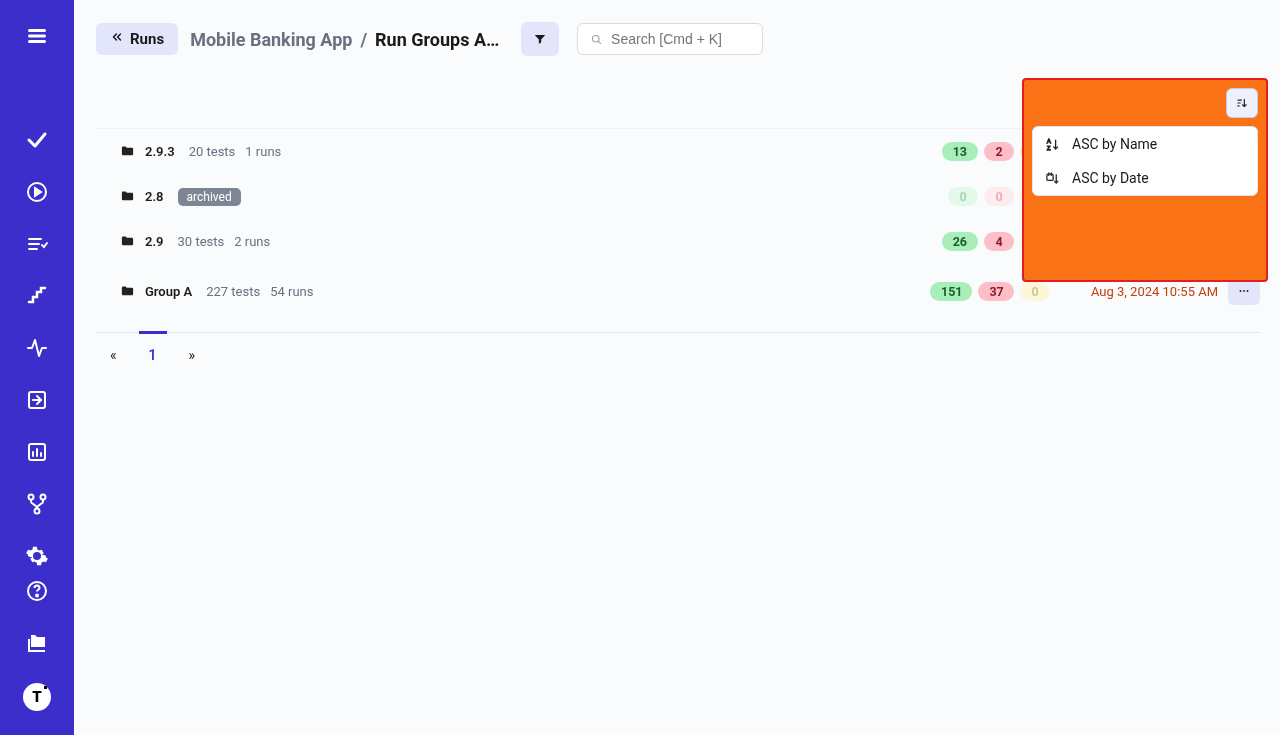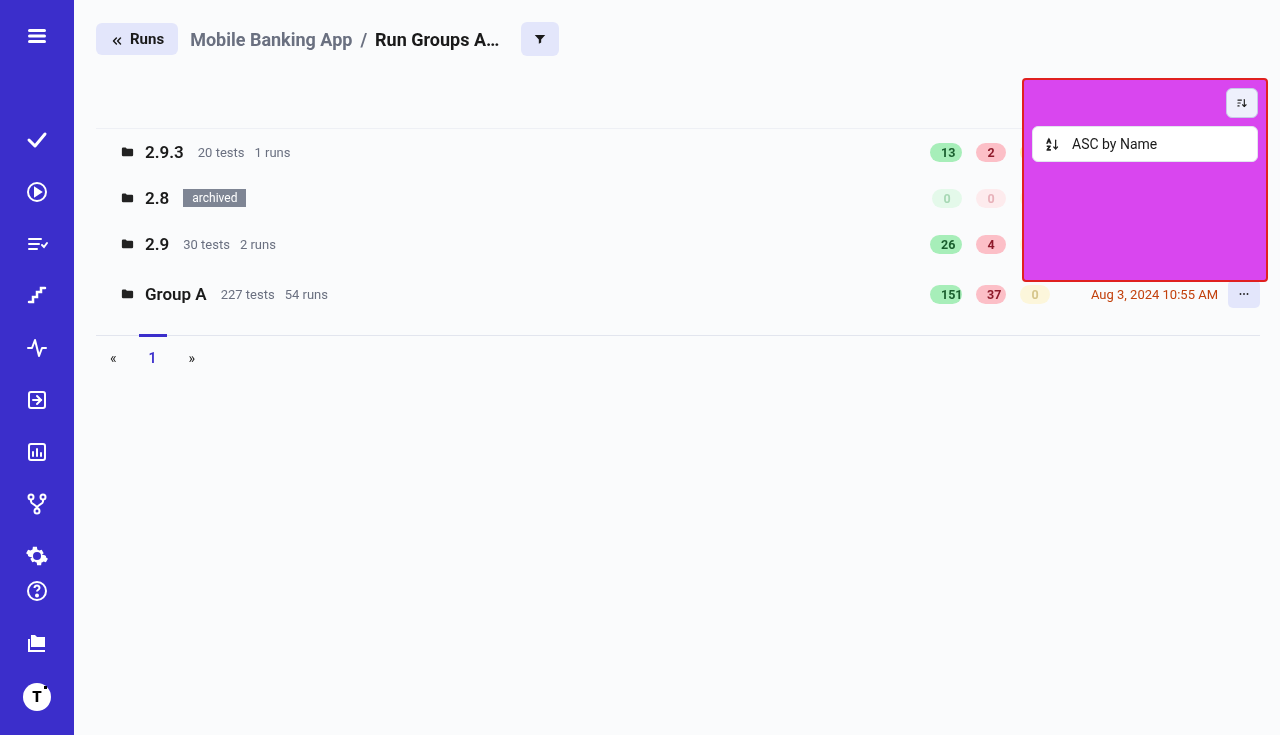--- a/index.html
+++ b/index.html
@@ -38,21 +38,21 @@
 
 .main { flex: 1; display: flex; flex-direction: column; height: 100%; }
 
 
 .header {
   display: flex; align-items: center; gap: 12px;
   padding: 22px 20px 22px 22px;
 }
 .back-pill {
   background: #e3e6fb; border-radius: 6px; padding: 7px 14px;
-  display: flex; align-items: flex-end; gap: 6px; cursor: pointer;
+  display: flex; align-items: flex-start; gap: 6px; cursor: pointer;
   font-weight: 700; font-size: 15px;
 }
 .back-pill svg { width: 14px; height: 14px; }
 .breadcrumb { display: flex; align-items: center; gap: 8px; font-size: 18px; font-weight: 700; color:#6a7080; white-space: nowrap; overflow: hidden; }
 .breadcrumb .project { color: #6a7080; }
 .breadcrumb .sep { color: #6a7080; }
 .breadcrumb .current { color: #1a1a1a; overflow: hidden; text-overflow: ellipsis; max-width: 128px; display:inline-block; vertical-align: bottom;}
 .filter-btn {
   width: 38px; height: 34px; background: #e3e6fb; border-radius: 6px;
   display: flex; align-items: center; justify-content: center; cursor: pointer;
@@ -71,21 +71,21 @@
   background: transparent; width: 100%;
 }
 
 
 .content { padding: 0 20px 0 22px; position: relative; }
 
 
 .sort-region {
   position: absolute; right: 12px; top: 0px;
   border: 2px solid #e02020; border-radius: 4px;
-  width: 246px; height: 204px; background: #d946ef;
+  width: 246px; height: 204px; background: #f97316;
   padding: 8px 8px 0 8px; z-index: 10;
 }
 .sort-btn {
   width: 32px; height: 30px; border: 1px solid #c5cbe6; border-radius: 6px;
   background: #eef0fc; display: flex; align-items: center; justify-content: center;
   cursor: pointer; margin-left: auto;
 }
 .sort-btn svg { width: 14px; height: 14px; color: #222; }
 .sort-dropdown {
   border: 1px solid #e2e5ee; border-radius: 6px; margin-top: 8px;
@@ -98,25 +98,25 @@
 .sort-item svg { width: 15px; height: 15px; color: #222; flex-shrink: 0; }
 
 .divider { border-top: 1px solid #eef0f5; margin-top: 50px; }
 
 
 .row {
   display: flex; align-items: center; padding: 13px 0 13px 24px;
   font-size: 14px;
 }
 .row .folder-icon { width: 15px; height: 15px; color: #222; margin-right: 10px; flex-shrink:0; }
-.row .name { font-weight: 600; font-size: 17px; margin-right: 14px; color:#1a1a1a; }
+.row .name { font-weight: 600; font-size: 13px; margin-right: 14px; color:#1a1a1a; }
 .row .meta { color: #6a7080; font-size: 13px; margin-right: 10px; }
-.row .archived { background: #7e8594; color: #fff; border-radius: 0; padding: 2px 9px; font-size: 12px; }
+.row .archived { background: #7e8594; color: #fff; border-radius: 5px; padding: 2px 9px; font-size: 12px; }
 .row .spacer { flex: 1; }
-.row .pills { display: flex; gap: 14px; margin-right: 20px; width: 120px; justify-content:flex-end;}
+.row .pills { display: flex; gap: 6px; margin-right: 20px; width: 120px; justify-content:flex-end;}
 .pill {
   border-radius: 999px; padding: 2px 11px; font-size: 12.5px; font-weight: 700;
   min-width: 30px; text-align: center;
 }
 .pill.green { background: #a7eeb9; color: #1a5e2e; }
 .pill.red { background: #fcbfc7; color: #8e1b2b; }
 .pill.yellow { background: #fceeb7; color: #6b5210; }
 .pill.green.muted { background: #e4f9ea; color: #a7d8b4; }
 .pill.red.muted { background: #fdebed; color: #e7b1b9; }
 .pill.yellow.muted { background: #fcf6db; color: #d6c68b; }
@@ -242,20 +242,27 @@
     <div class="breadcrumb">
       <span class="project">Mobile Banking App</span>
       <span class="sep">/</span>
       <span class="current">Run Groups Archive</span>
     </div>
     <div class="filter-btn">
       <svg viewBox="0 0 24 24" fill="currentColor">
           <path d="M3 5h18l-7 8v5l-4 2v-7L3 5z"></path>
         </svg>
     </div>
+    <div class="search-box">
+      <svg viewBox="0 0 24 24" fill="none" stroke="currentColor" stroke-width="2">
+          <circle cx="10.5" cy="10.5" r="6"></circle>
+          <line x1="20" y1="20" x2="15" y2="15"></line>
+        </svg>
+      <input placeholder="Search [Cmd + K]" style="">
+    </div>
   </div>
 
   <div class="content">
 
     <div class="sort-region">
       <div class="sort-btn">
         <svg viewBox="0 0 24 24" fill="none" stroke="currentColor" stroke-width="2" stroke-linecap="round">
             <line x1="5" y1="7" x2="11" y2="7"></line>
             <line x1="5" y1="12" x2="9" y2="12"></line>
             <line x1="5" y1="17" x2="7" y2="17"></line>
@@ -267,20 +274,30 @@
       <div class="sort-dropdown">
         <div class="sort-item">
           <svg viewBox="0 0 24 24" fill="none" stroke="currentColor" stroke-width="2" stroke-linecap="round">
               <text x="3" y="10" font-size="9" fill="currentColor" font-family="sans-serif">A</text>
               <text x="3" y="20" font-size="9" fill="currentColor" font-family="sans-serif">Z</text>
               <path d="M17 5v14"></path>
               <polyline points="14 16 17 19 20 16"></polyline>
             </svg>
           <span>ASC by Name</span>
         </div>
+        <div class="sort-item">
+          <svg viewBox="0 0 24 24" fill="none" stroke="currentColor" stroke-width="2" stroke-linecap="round">
+              <rect x="3" y="5" width="10" height="10" rx="2"></rect>
+              <line x1="6" y1="3" x2="6" y2="7"></line>
+              <line x1="10" y1="3" x2="10" y2="7"></line>
+              <path d="M18 6v13"></path>
+              <polyline points="15.5 16.5 18 19 20.5 16.5"></polyline>
+            </svg>
+          <span>ASC by Date</span>
+        </div>
       </div>
     </div>
 
     <div class="divider"></div>
 
     <div class="row">
       <svg class="folder-icon" viewBox="0 0 24 24" fill="currentColor">
           <path d="M3 6a2 2 0 012-2h4l2 2h8a2 2 0 012 2v8a2 2 0 01-2 2H5a2 2 0 01-2-2V6z"></path>
         </svg>
       <span class="name">2.9.3</span>

